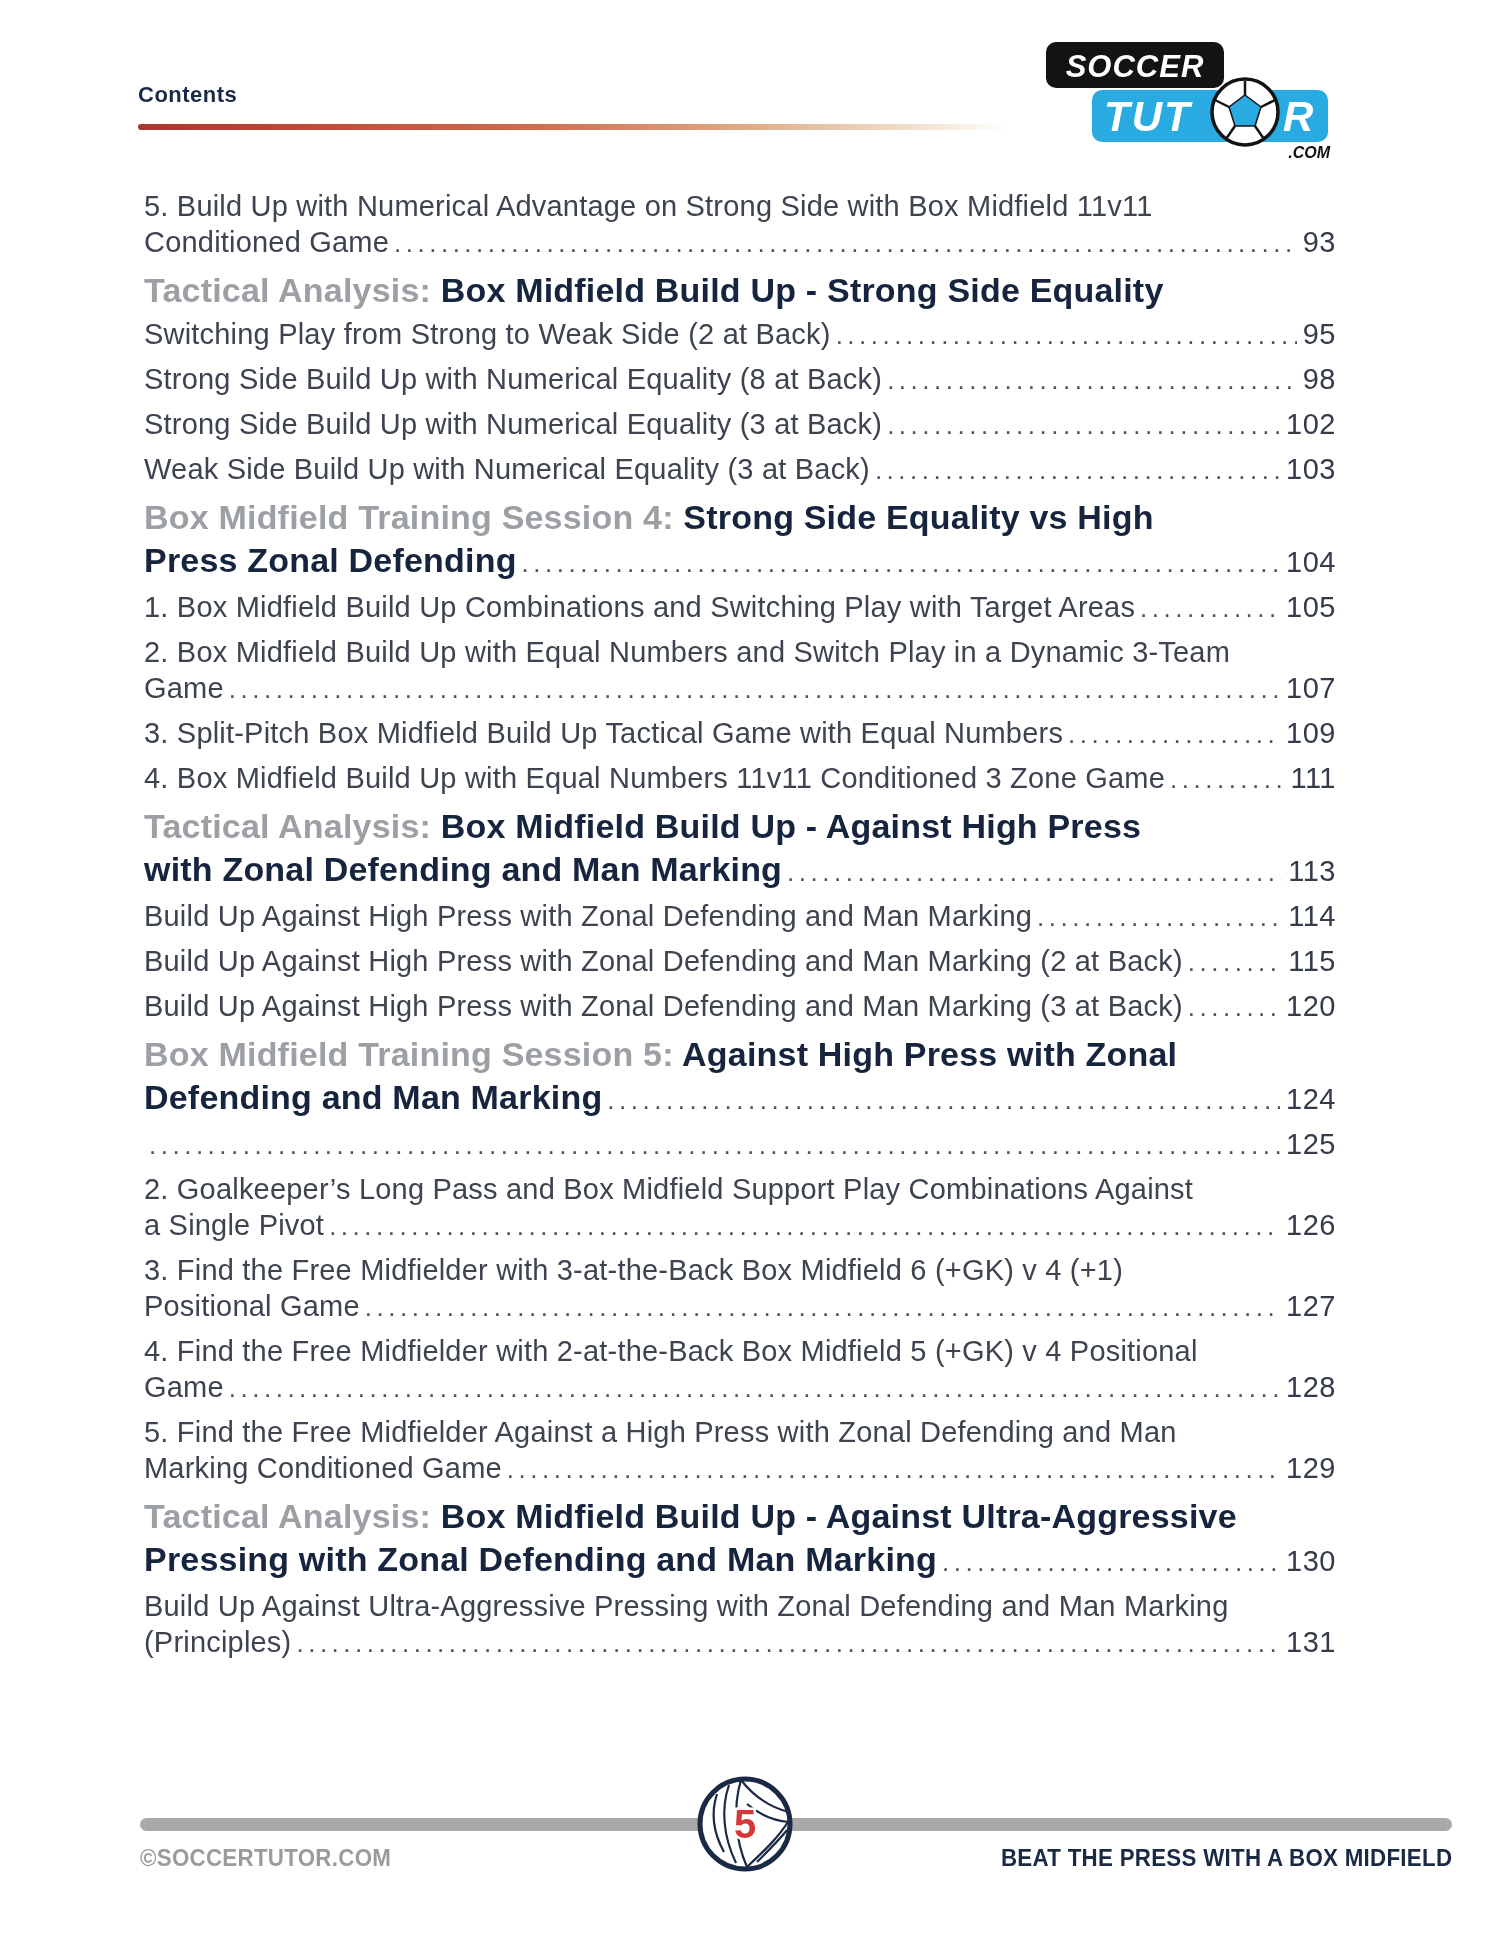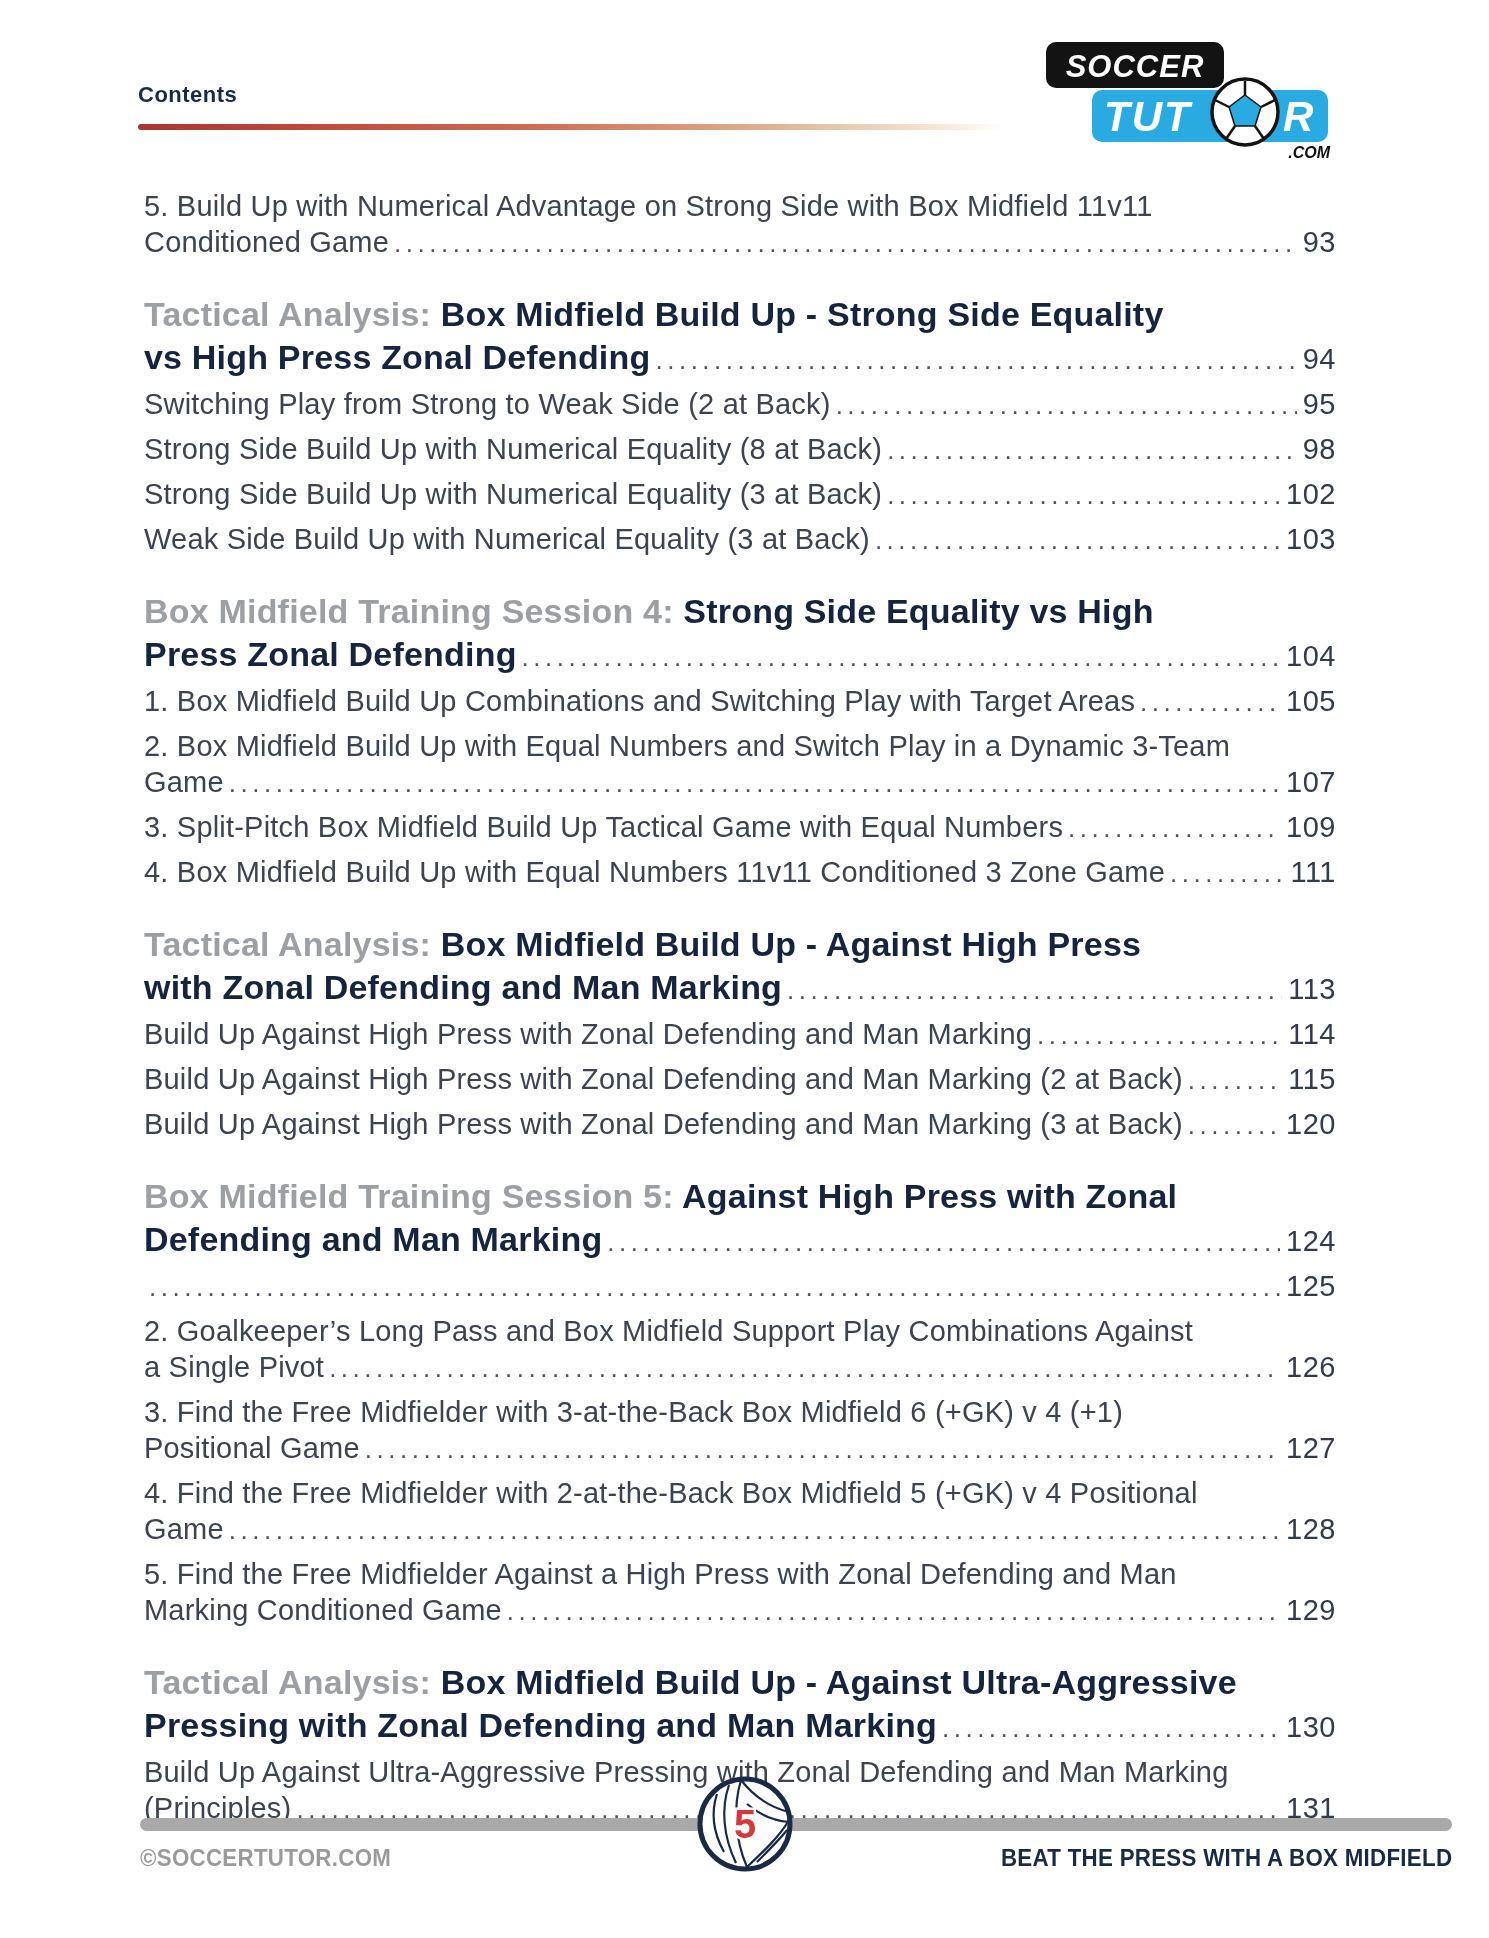--- a/index.html
+++ b/index.html
@@ -20,21 +20,21 @@
   
   .toc{
     position:absolute;left:144px;top:188px;width:1192px;
   }
   .toc-entry{margin-bottom:8px;}
   .toc-entry .line,.toc-entry .row{
     font-size:29px;color:#3d434f;line-height:36px;letter-spacing:.2px;
   }
   .toc-heading{
     font-size:34px;font-weight:bold;color:#16243e;line-height:43px;
-    margin-top:32px;margin-bottom:4px;letter-spacing:.2px;
+    margin-top:8px;margin-bottom:4px;letter-spacing:.2px;
   }
   .toc-heading .prefix{color:#9ca0a4;}
   .row{display:flex;align-items:baseline;text-align:right;}
   .row .text{white-space:nowrap;}
   .dots{
     flex:1 1 auto;min-width:0;overflow:hidden;white-space:nowrap;
     color:#4c525e;font-size:26px;font-weight:normal;letter-spacing:4.5px;
     margin:0 6px 0 5px;
   }
   .dots::after{content:"..............................................................................................................................................................";}
@@ -84,25 +84,20 @@
     <div class="toc-entry">
       <div class="line"><span class="text">5. Build Up with Numerical Advantage on Strong Side with Box Midfield 11v11</span></div>
       <div class="row">
         <span class="text">Conditioned Game</span>
         <span class="dots"></span>
         <span class="pageno">93</span>
       </div>
     </div>
     <div class="toc-heading">
       <div class="line"><span class="prefix">Tactical Analysis: </span><span class="text">Box Midfield Build Up - Strong Side Equality</span></div>
-      <div class="row">
-        <span class="text">vs High Press Zonal Defending</span>
-        <span class="dots"></span>
-        <span class="pageno">94</span>
-      </div>
     </div>
     <div class="toc-entry">
       <div class="row">
         <span class="text">Switching Play from Strong to Weak Side (2 at Back)</span>
         <span class="dots"></span>
         <span class="pageno">95</span>
       </div>
     </div>
     <div class="toc-entry">
       <div class="row">

